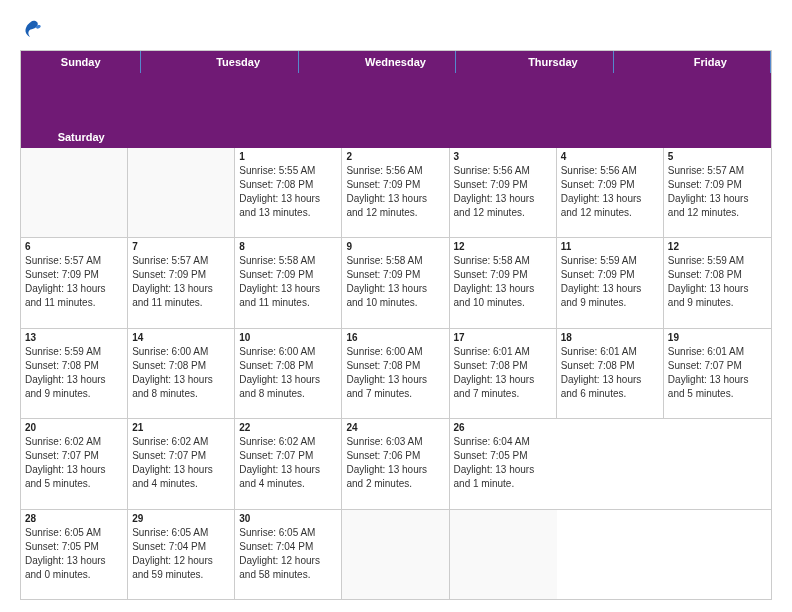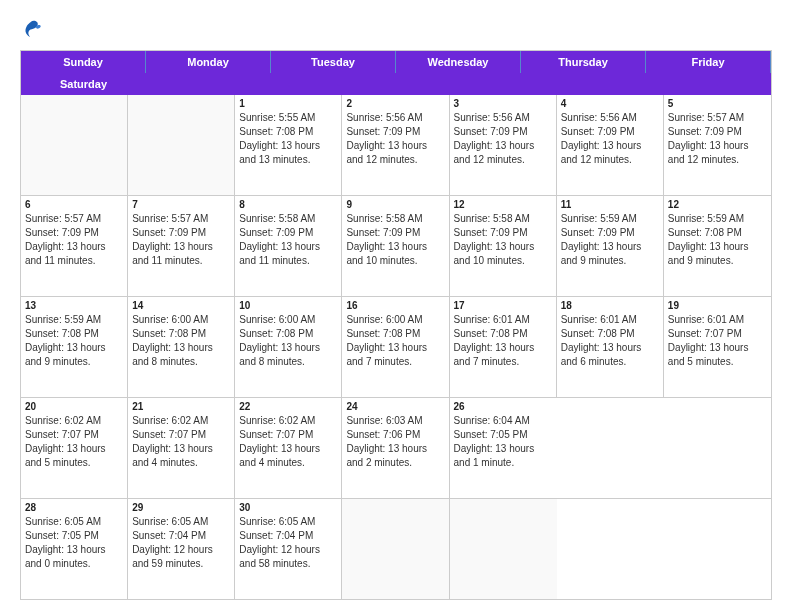--- a/index.html
+++ b/index.html
@@ -55,32 +55,33 @@
       color: #444;
     }
     .calendar {
       flex: 1;
       display: flex;
       flex-direction: column;
       border: 1px solid #ccc;
     }
     .cal-header-row {
       display: grid;
-      grid-template-columns: repeat(6, 1fr);
-      background: #6d28d9;
+      grid-template-columns: repeat(5, 1fr);
+      background: #701a75;
+      gap: 37px;
     }
     .cal-header-cell {
       color: #fff;
       font-size: 11px;
       font-weight: bold;
       text-align: center;
       padding: 5px 2px;
       border-right: 1px solid #5588cc;
     }
-    .cal-header-cell:last-child { border-right: none; }
+    .cal-header-cell:last-child { border-right: none; margin-top: 16px; }
     .cal-body {
       flex: 1;
       display: flex;
       flex-direction: column;
     }
     .cal-week {
       display: grid;
       grid-template-columns: repeat(7, 1fr);
       flex: 1;
       border-bottom: 1px solid #ccc;
@@ -125,21 +126,20 @@
     </div>
     <div class="title-block">
       <div class="month-title"></div>
       <div class="location"></div>
     </div>
   </div>
 
   <div class="calendar">
     <div class="cal-header-row">
     <div class="cal-header-cell">Sunday</div>
-        <div class="cal-header-cell">Monday</div>
         <div class="cal-header-cell">Tuesday</div>
         <div class="cal-header-cell">Wednesday</div>
         <div class="cal-header-cell">Thursday</div>
         <div class="cal-header-cell">Friday</div>
         <div class="cal-header-cell">Saturday</div>
       </div>
     <div class="cal-body">
     <div class="cal-week">
           <div class="cal-cell empty"></div>
           <div class="cal-cell empty"></div>

